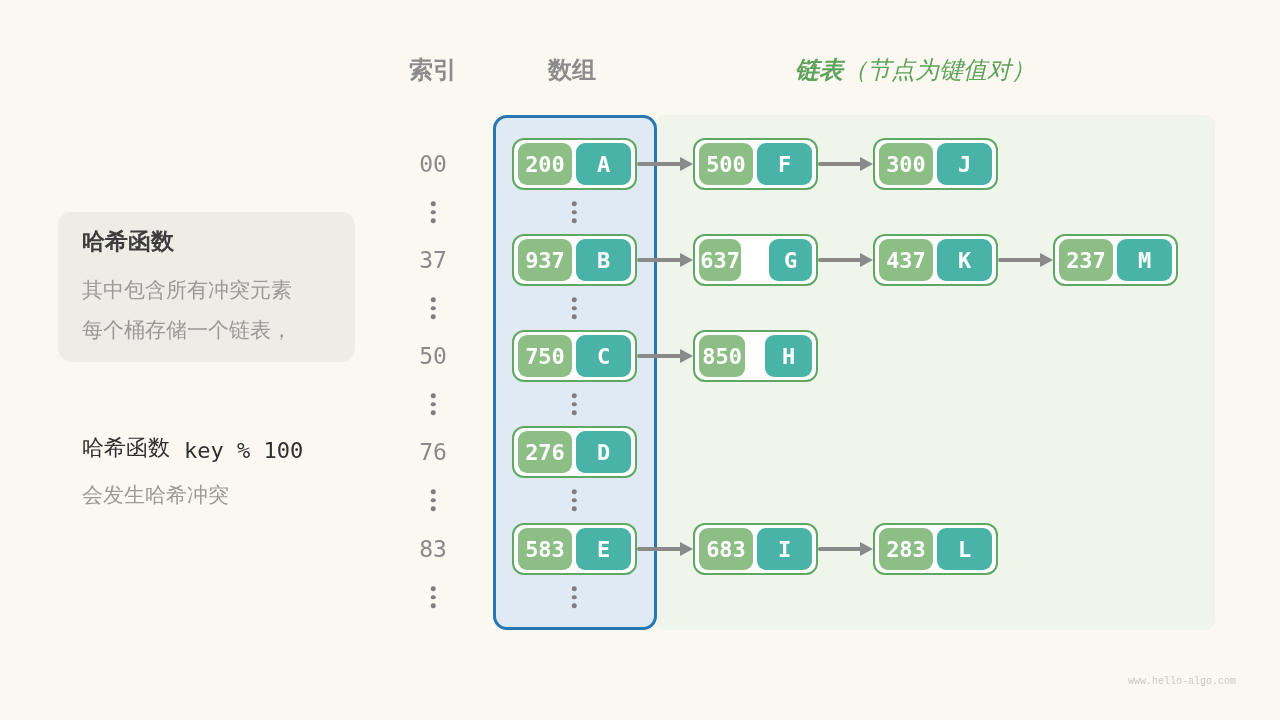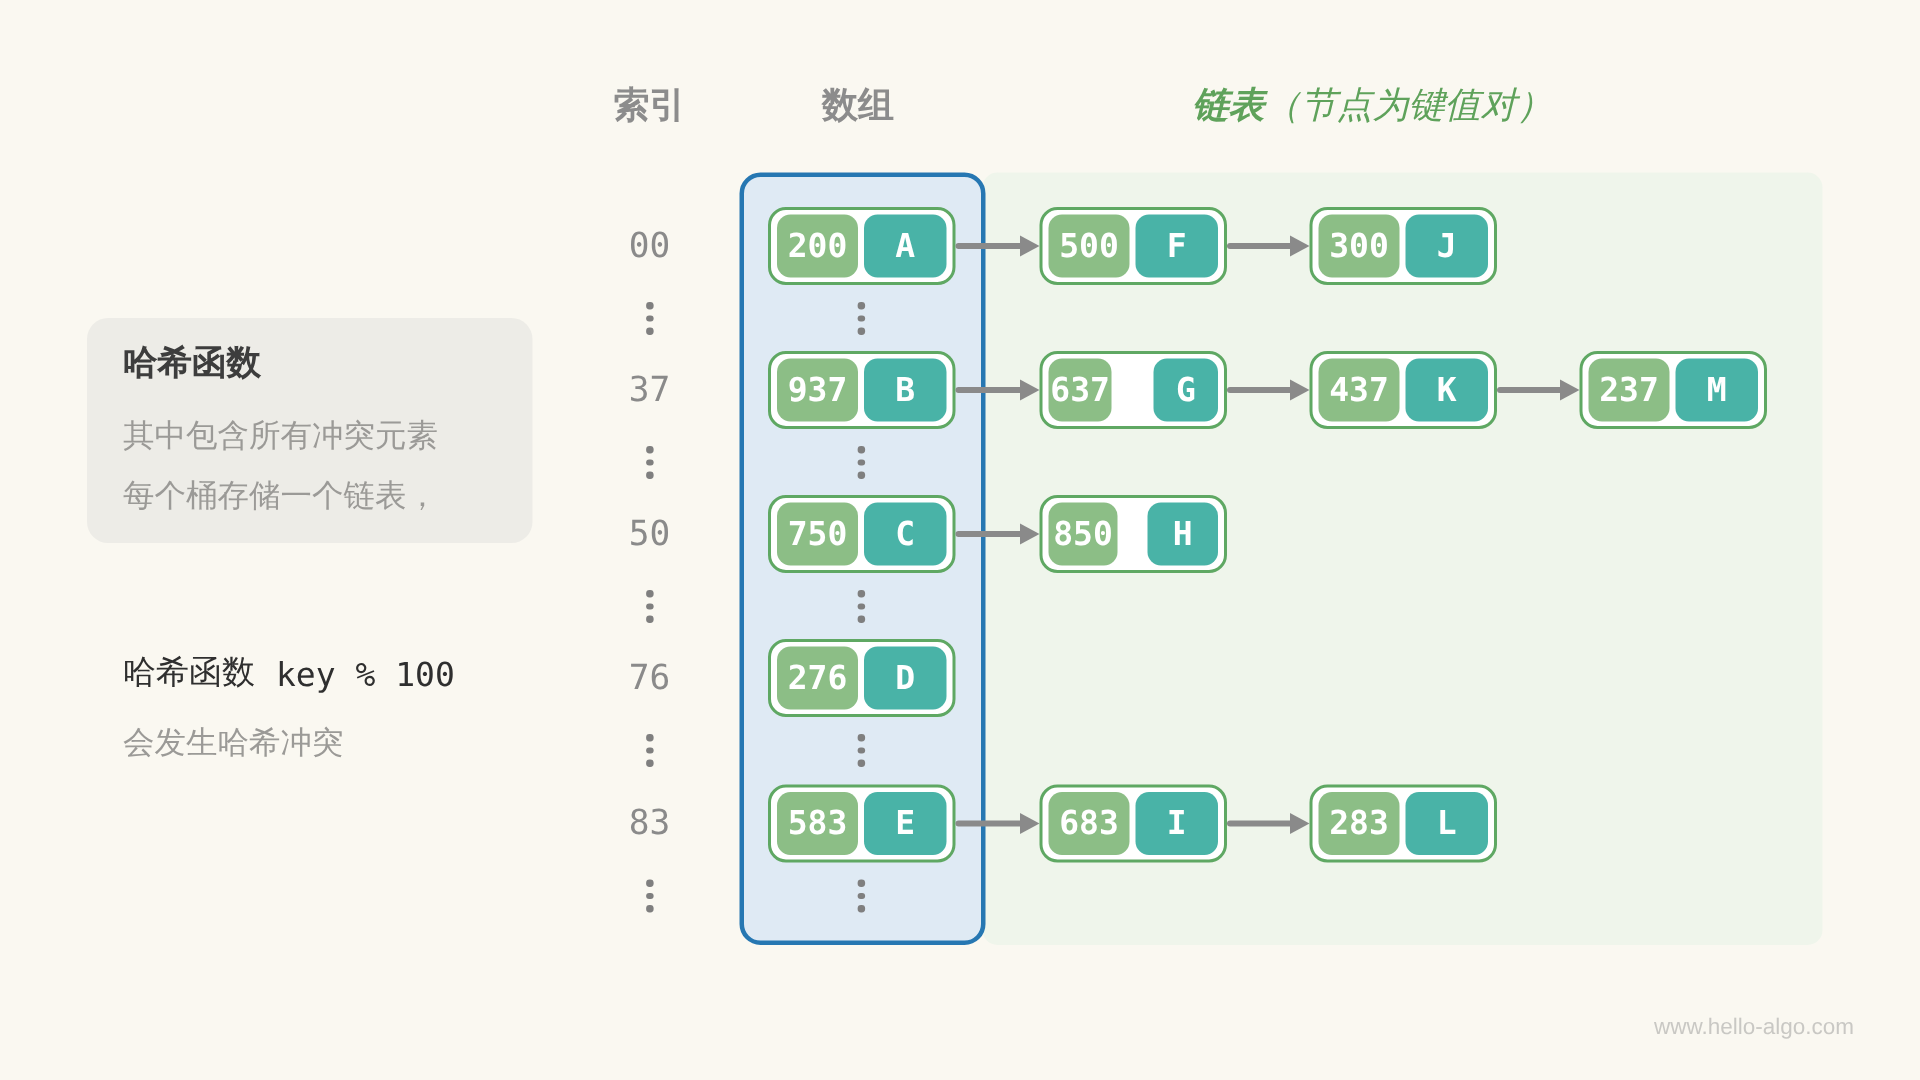--- a/index.html
+++ b/index.html
@@ -48,22 +48,22 @@
            background:var(--panel-bg);border-radius:14px;}
   .infobox-title{position:absolute;left:82px;top:226px;font-size:23px;font-weight:bold;color:var(--text-dark);}
   .infobox-lines{position:absolute;left:82px;top:270px;font-size:21px;line-height:40px;color:var(--text-gray);}
 
   .hash-bold{position:absolute;left:82px;top:433px;display:flex;align-items:flex-end;gap:14px;
              font-size:22px;font-weight:normal;color:#2F2F2F;white-space:nowrap;}
   .hash-bold .code{font-family:"DejaVu Sans Mono", monospace;}
   .hash-gray{position:absolute;left:82px;top:476px;font-size:21px;line-height:38px;color:var(--text-gray);}
   .hash-gray .code{font-family:"DejaVu Sans Mono", monospace;}
 
-  .watermark{position:absolute;right:44px;top:676px;font-family:Liberation Sans, sans-serif;
-             font-size:15px;color:var(--watermark);text-align:right;}
+  .watermark{position:absolute;right:44px;top:676px;font-family:Liberation Mono, monospace;
+             font-size:10px;color:var(--watermark);text-align:right;}
 </style>
 </head>
 <body>
 
 <div class="canvas">
 
   <div class="hdr" style="left:433px;top:70px;">索引</div>
   <div class="hdr" style="left:572px;top:70px;">数组</div>
   <div class="hdr-list" style="left:795px;top:70px;">
     <span class="strong">链表</span><span class="note">（节点为键值对）</span>

